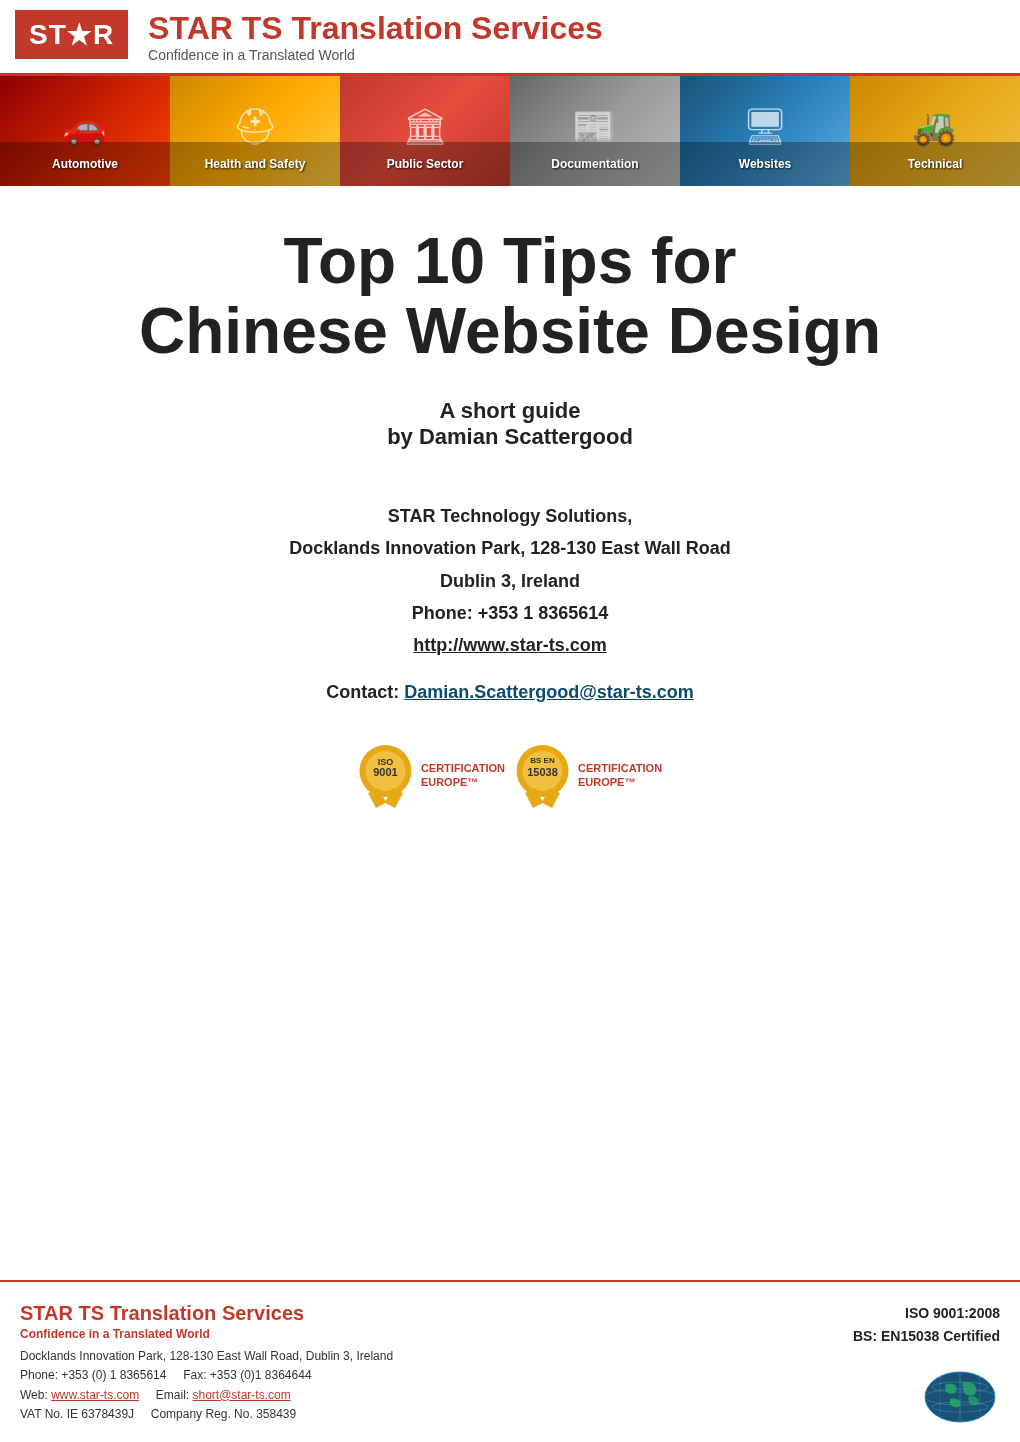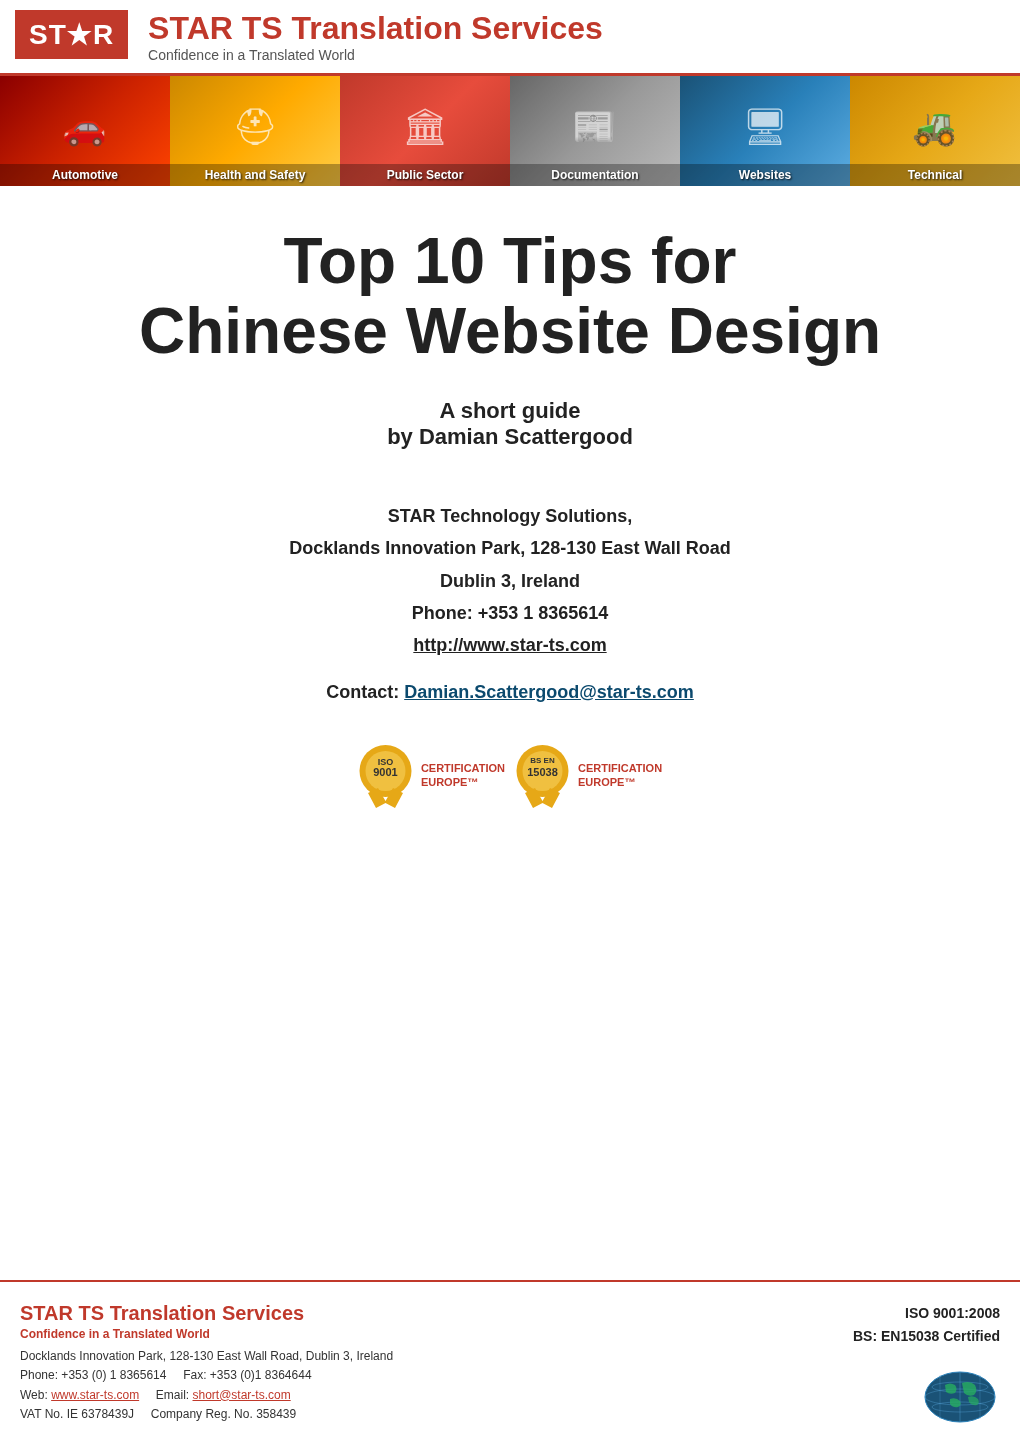--- a/index.html
+++ b/index.html
@@ -61,21 +61,21 @@
       align-items: center;
       justify-content: center;
     }
     .nav-item .nav-label {
       position: relative;
       z-index: 2;
       color: #fff;
       font-size: 12px;
       font-weight: bold;
       text-shadow: 1px 1px 2px rgba(0,0,0,0.8);
-      padding: 4px 0;
+      padding: 15px 0;
       text-align: center;
       width: 100%;
       background: rgba(0,0,0,0.3);
     }
 
     
     .nav-automotive .nav-bg { background: linear-gradient(135deg, #8B0000 0%, #cc2200 50%, #ff4400 100%); }
     
     .nav-health .nav-bg { background: linear-gradient(135deg, #cc8800 0%, #ffaa00 50%, #ffcc44 100%); }
     

